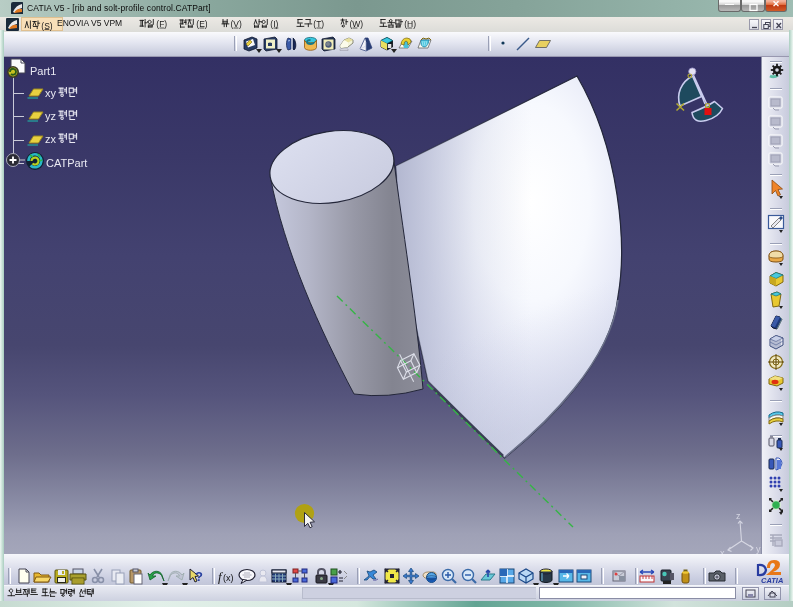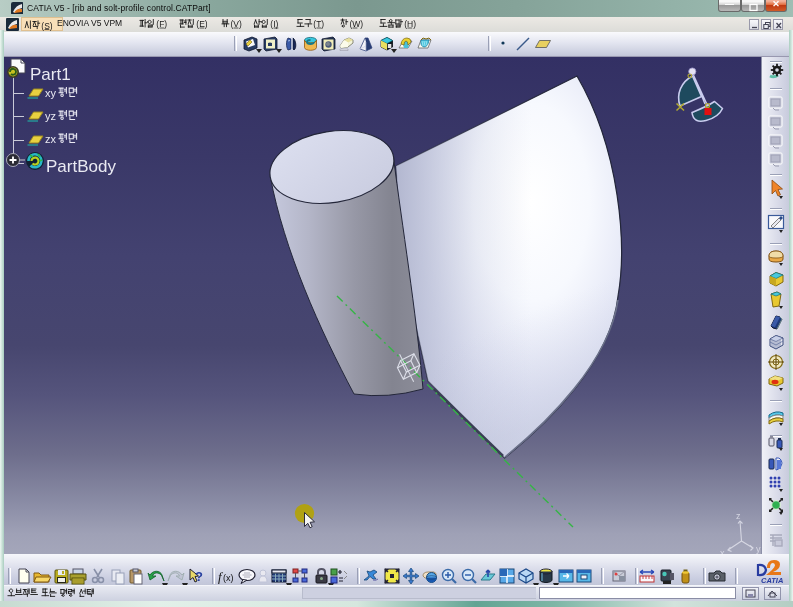--- a/index.html
+++ b/index.html
@@ -27,21 +27,21 @@
 
 #status{left:0;top:585px;width:793px;height:16px;background:linear-gradient(#e8eaf2,#cdd1e0);border-top:1px solid #f4f5fa;font-size:10px;color:#111}
 #sinput{left:539px;top:1px;width:197px;height:12px;background:#fff;border:1px solid #8a8da5}
 .sbtn{top:1px;width:17px;height:13px;background:linear-gradient(#f2f3f8,#ccd0e0);border:1px solid #9194ac}
 
 #bborder{left:0;top:601px;width:793px;height:6px;background:linear-gradient(to right,#c6dbd1,#e2f0e9 20%,#d5e7de 45%,#62a493 60%,#7eb6a6 70%,#d2e3dc 85%,#b4cdc3)}
 
 #lborder{left:0;top:30px;width:4px;height:571px;background:linear-gradient(to right,#eef7f2,#a9cdbf)}
 #rborder{left:789px;top:30px;width:4px;height:571px;background:linear-gradient(to right,#a9cdbf,#eef7f2)}
 
-.tn{color:#e9e9f2;font-size:17px}
+.tn{color:#e9e9f2;font-size:11px}
 .tline{background:#c9cad8}
 </style></head>
 <body>
 <div id="win">
   <div class="abs" id="title">
      <svg class="abs" style="left:11px;top:2px" width="12" height="12">
         <rect width="13" height="13" rx="2" fill="#1a2a3a"></rect>
         <path d="M2 10 Q5 3 11 2 L11 6 Q6 7 4 11 Z" fill="#e8e8e8"></path>
         <path d="M3 11 Q6 6 11 7 L11 10 Z" fill="#e07820"></path>
       </svg>
@@ -302,21 +302,21 @@
       <circle cx="8" cy="10" r="6.5" fill="#2a2a34" stroke="#aab" stroke-width="1"></circle>
       <path d="M4.5 10 L11.5 10 M8 6.5 L8 13.5" stroke="#fff" stroke-width="1.8"></path>
       <path d="M14.5 10 L20 10" stroke="#ccc" stroke-width="1"></path>
       <g>
           <circle cx="30" cy="11" r="9" fill="#123"></circle>
       <path d="M30 11 m-6.5 0 a6.5 6.5 0 1 1 2 4.5" fill="none" stroke="#28b8c8" stroke-width="2.6"></path>
       <path d="M30 11 m-3.5 0 a3.5 3.5 0 1 1 1 2.5" fill="none" stroke="#b8d020" stroke-width="2.2"></path>
       <path d="M25 5 l3 2 M33 4 l2 3 M37 10 l-3 1" stroke="#2ab84a" stroke-width="1.6"></path>
         </g>
     </svg>
-    <div class="abs tn" style="left:46px;top:100px">PartBody</div>
+    <div class="abs tn" style="left:46px;top:100px">CATPart</div>
   </div>
   <div class="abs" id="rtool">
       <div class="abs" style="left:8px;top:4px;width:12px;height:2px;border-top:1px solid #9aa0b6;border-bottom:1px solid #fff"></div>
       <svg class="abs" style="left:5px;top:5px" width="19" height="18">
         <path d="M3 14 Q7 16 11 13" stroke="#60c0a8" stroke-width="3" fill="none"></path>
         <g fill="#1a1a1a">
           <circle cx="10" cy="8" r="4.2"></circle>
           <g stroke="#1a1a1a" stroke-width="1.8">
             <line x1="10" y1="8" x2="16.2" y2="8.0"></line>
             <line x1="10" y1="8" x2="14.4" y2="12.4"></line>

